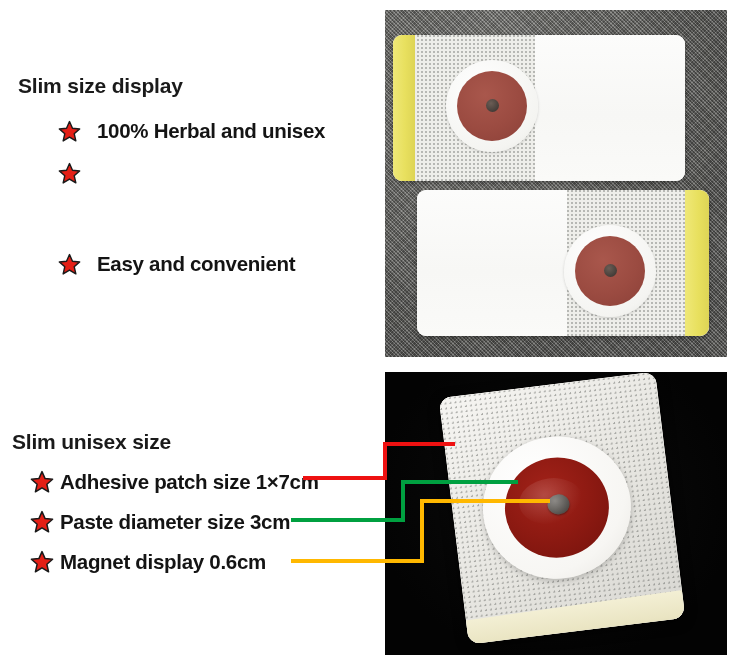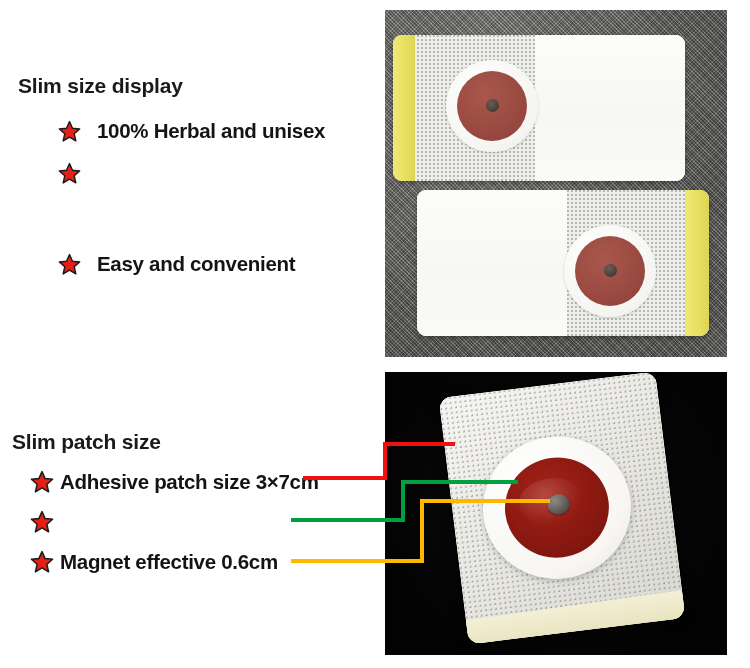--- a/index.html
+++ b/index.html
@@ -257,46 +257,47 @@
       <span class="star-icon">
         <svg width="23" height="23" viewBox="0 0 24 24" aria-hidden="true">
           <polygon points="12,1.6 15.1,8.6 22.6,9.3 16.9,14.3 18.6,21.8 12,17.8 5.4,21.8 7.1,14.3 1.4,9.3 8.9,8.6" fill="#e41f16" stroke="#1a1a1a" stroke-width="1.5" stroke-linejoin="round"></polygon>
         </svg>
       </span>
       <span class="bullet-label">Easy and convenient</span>
     </div>
   </div>
 
   <div class="text-block" id="size-block">
-    <div class="section-heading">Slim patch size</div>
+    <div class="section-heading">Slim unisex size</div>
 
     <div class="bullet-row" style="top:40px;">
       <span class="star-icon">
         <svg width="24" height="24" viewBox="0 0 24 24" aria-hidden="true">
           <polygon points="12,1.6 15.1,8.6 22.6,9.3 16.9,14.3 18.6,21.8 12,17.8 5.4,21.8 7.1,14.3 1.4,9.3 8.9,8.6" fill="#e41f16" stroke="#1a1a1a" stroke-width="1.5" stroke-linejoin="round"></polygon>
         </svg>
       </span>
-      <span class="bullet-label">Adhesive patch size 3×7cm</span>
+      <span class="bullet-label">Adhesive patch size 1×7cm</span>
     </div>
 
     <div class="bullet-row" style="top:80px;">
       <span class="star-icon">
         <svg width="24" height="24" viewBox="0 0 24 24" aria-hidden="true">
           <polygon points="12,1.6 15.1,8.6 22.6,9.3 16.9,14.3 18.6,21.8 12,17.8 5.4,21.8 7.1,14.3 1.4,9.3 8.9,8.6" fill="#e41f16" stroke="#1a1a1a" stroke-width="1.5" stroke-linejoin="round"></polygon>
         </svg>
       </span>
+      <span class="bullet-label">Paste diameter size 3cm</span>
     </div>
 
     <div class="bullet-row" style="top:120px;">
       <span class="star-icon">
         <svg width="24" height="24" viewBox="0 0 24 24" aria-hidden="true">
           <polygon points="12,1.6 15.1,8.6 22.6,9.3 16.9,14.3 18.6,21.8 12,17.8 5.4,21.8 7.1,14.3 1.4,9.3 8.9,8.6" fill="#e41f16" stroke="#1a1a1a" stroke-width="1.5" stroke-linejoin="round"></polygon>
         </svg>
       </span>
-      <span class="bullet-label">Magnet effective 0.6cm</span>
+      <span class="bullet-label">Magnet display 0.6cm</span>
     </div>
   </div>
 
   <div class="photo" id="photo-patches-pair">
     <div class="fabric-texture"></div>
 
     <div class="patch-flat" style="left:8px; top:25px; width:292px; height:146px;">
       <div class="patch-backing"></div>
       <div class="patch-nonwoven" style="left:0; width:142px;"></div>
       <div class="patch-cover" style="left:142px; right:0;"></div>

